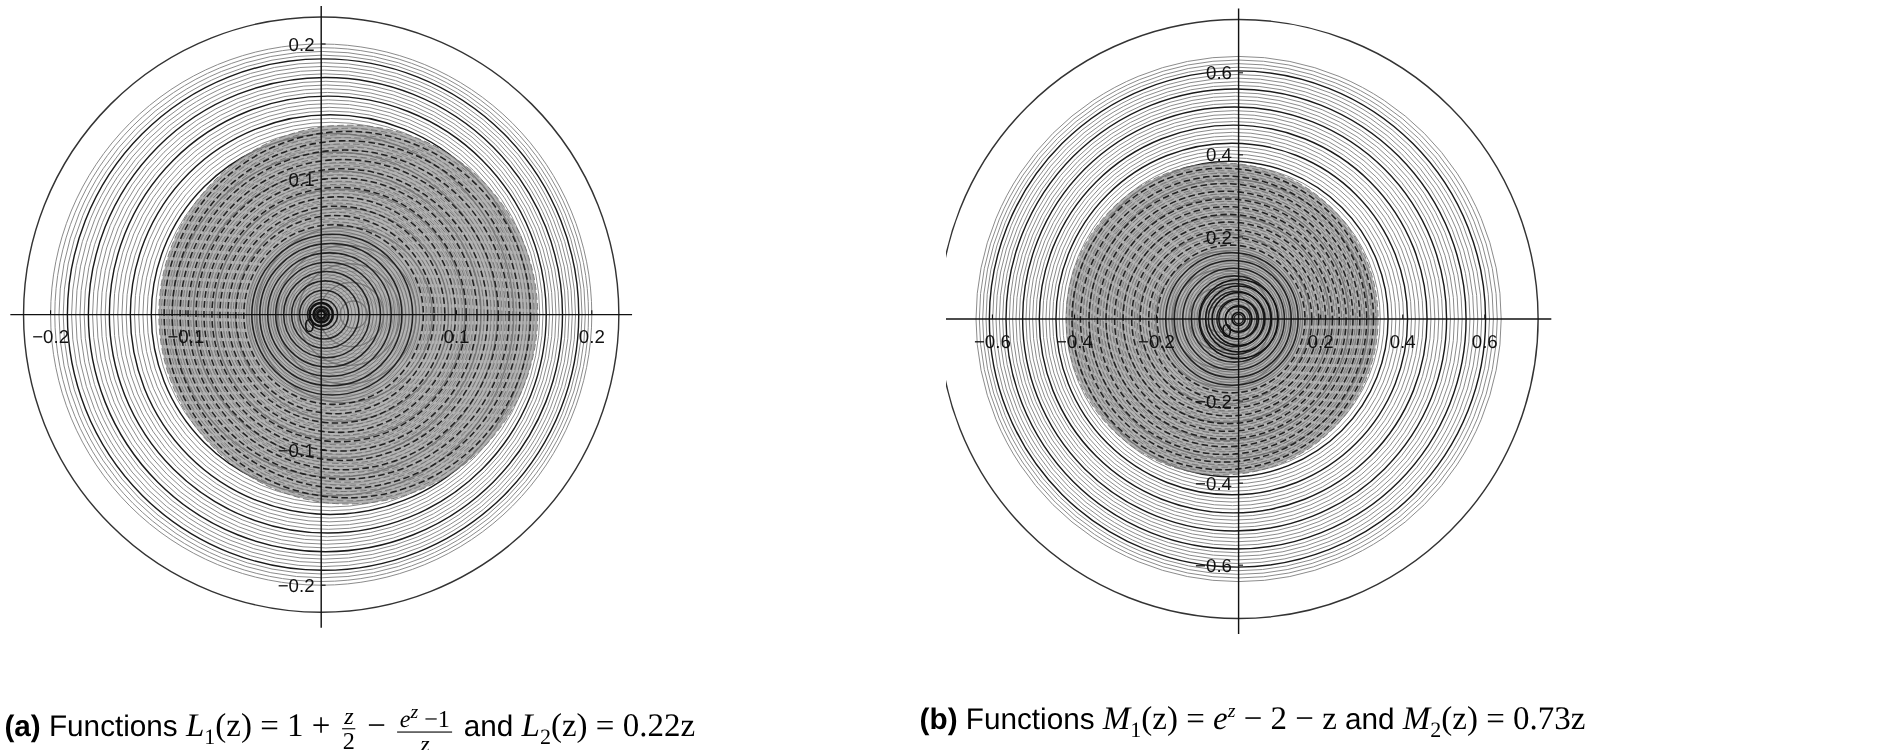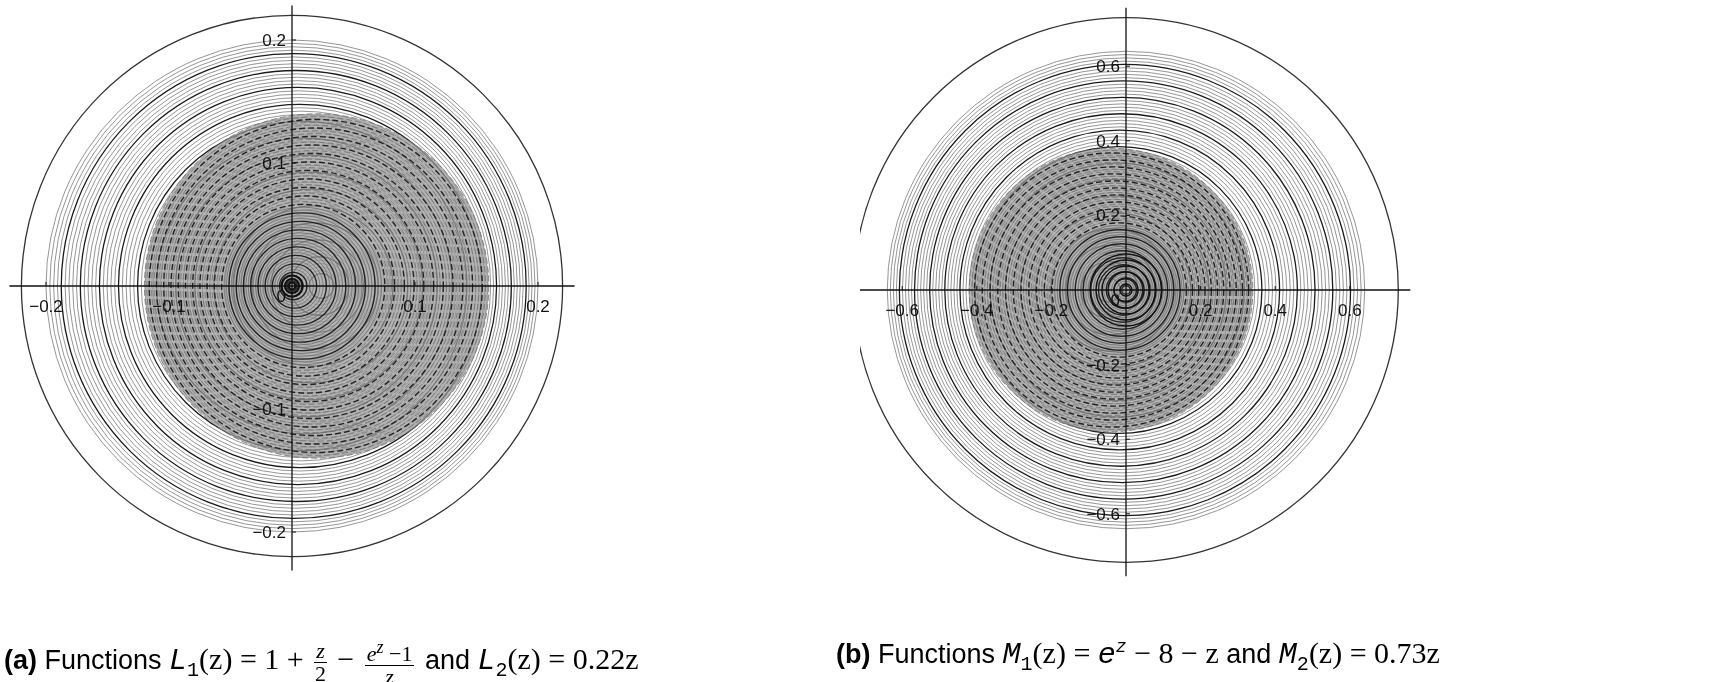--- a/index.html
+++ b/index.html
@@ -4,21 +4,21 @@
 <style>
   html, body { margin:0; padding:0; background:#ffffff; }
   body { width:1718px; height:682px; position:relative; overflow:hidden; font-family:"Liberation Sans", sans-serif; }
   .panel { position:absolute; top:0; }
   #panel-a { left:0; width:860px; height:682px; }
   #panel-b { left:860px; width:858px; height:682px; }
   svg { position:absolute; left:0; top:0; }
   .tick-label { font-family:"Liberation Sans", sans-serif; font-size:17px; fill:#111; }
   .caption { position:absolute; top:636px; font-size:27px; color:#000; white-space:nowrap; font-family:"Liberation Sans", sans-serif; }
   .caption .tag { font-weight:bold; }
-  .caption .math { font-family:Liberation Mono, monospace; font-style:italic; font-size:30px; }
+  .caption .math { font-family:Liberation Serif, serif; font-style:italic; font-size:30px; }
   .caption .mathr { font-family:"Liberation Serif", serif; font-size:30px; }
   .frac { display:inline-flex; flex-direction:column; align-items:center; vertical-align:middle; font-family:"Liberation Serif", serif; font-style:italic; font-size:22px; line-height:22px; margin:0 3px; }
   .frac .num { border-bottom:1.5px solid #000; padding:0 2px; }
   sub { font-size:20px; font-style:normal; }
   sup { font-size:18px; }
 </style>
 </head>
 <body>
 
 <div id="panel-a" class="panel">
@@ -359,15 +359,15 @@
         <line x1="266" y1="364.6" x2="270" y2="364.6" stroke="#111"></line>
         <text x="260" y="370.6" text-anchor="end" class="tick-label">−0.2</text>
         <line x1="266" y1="439.20000000000005" x2="270" y2="439.20000000000005" stroke="#111"></line>
         <text x="260" y="445.20000000000005" text-anchor="end" class="tick-label">−0.4</text>
         <line x1="266" y1="513.8" x2="270" y2="513.8" stroke="#111"></line>
         <text x="260" y="519.8" text-anchor="end" class="tick-label">−0.6</text>
         <text x="260" y="306" text-anchor="end" class="tick-label">0</text>
       </g>
     </svg>
   <div class="caption" style="left:-24px;">
-    <span class="tag">(b)</span><span> Functions </span><span class="math"><span>M</span><sub>1</sub></span><span class="mathr">(z)</span><span class="mathr"> = </span><span class="math"><span>e</span><sup>z</sup></span><span class="mathr"> − 8 − z</span><span> and </span><span class="math"><span>M</span><sub>2</sub></span><span class="mathr">(z)</span><span class="mathr"> = 0.73z</span>
+    <span class="tag">(b)</span><span> Functions </span><span class="math"><span>M</span><sub>1</sub></span><span class="mathr">(z)</span><span class="mathr"> = </span><span class="math"><span>e</span><sup>z</sup></span><span class="mathr"> − 2 − z</span><span> and </span><span class="math"><span>M</span><sub>2</sub></span><span class="mathr">(z)</span><span class="mathr"> = 0.73z</span>
   </div>
 </div>
 
 </body></html>

